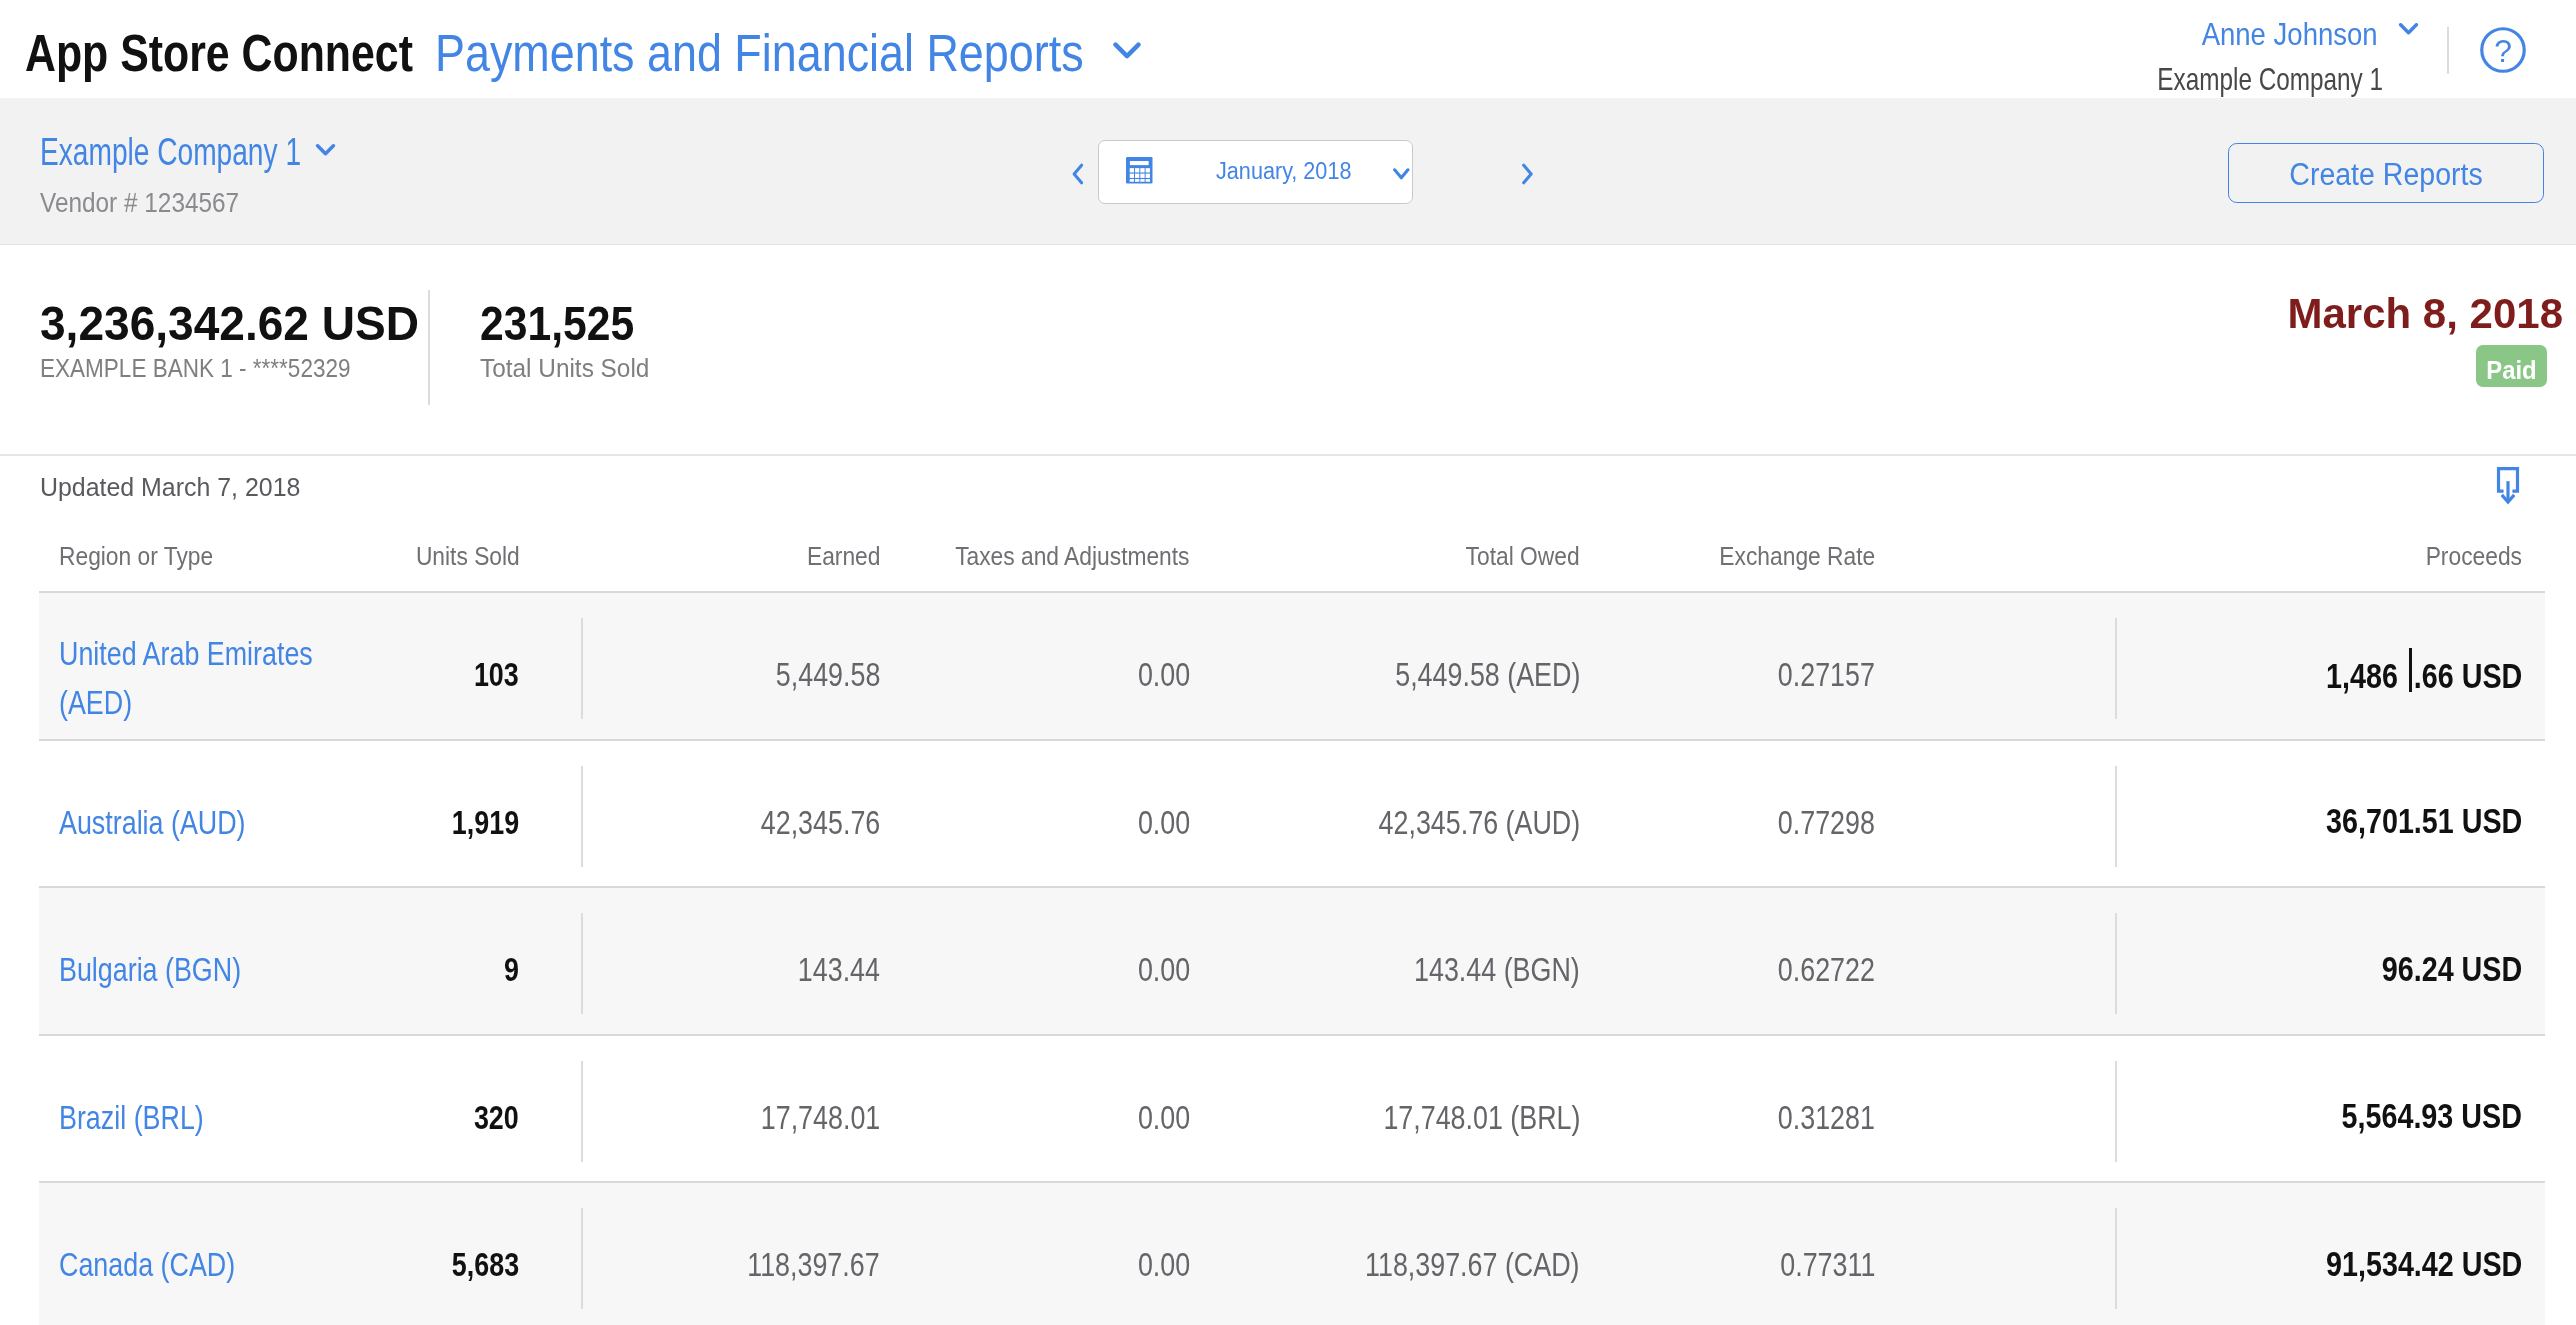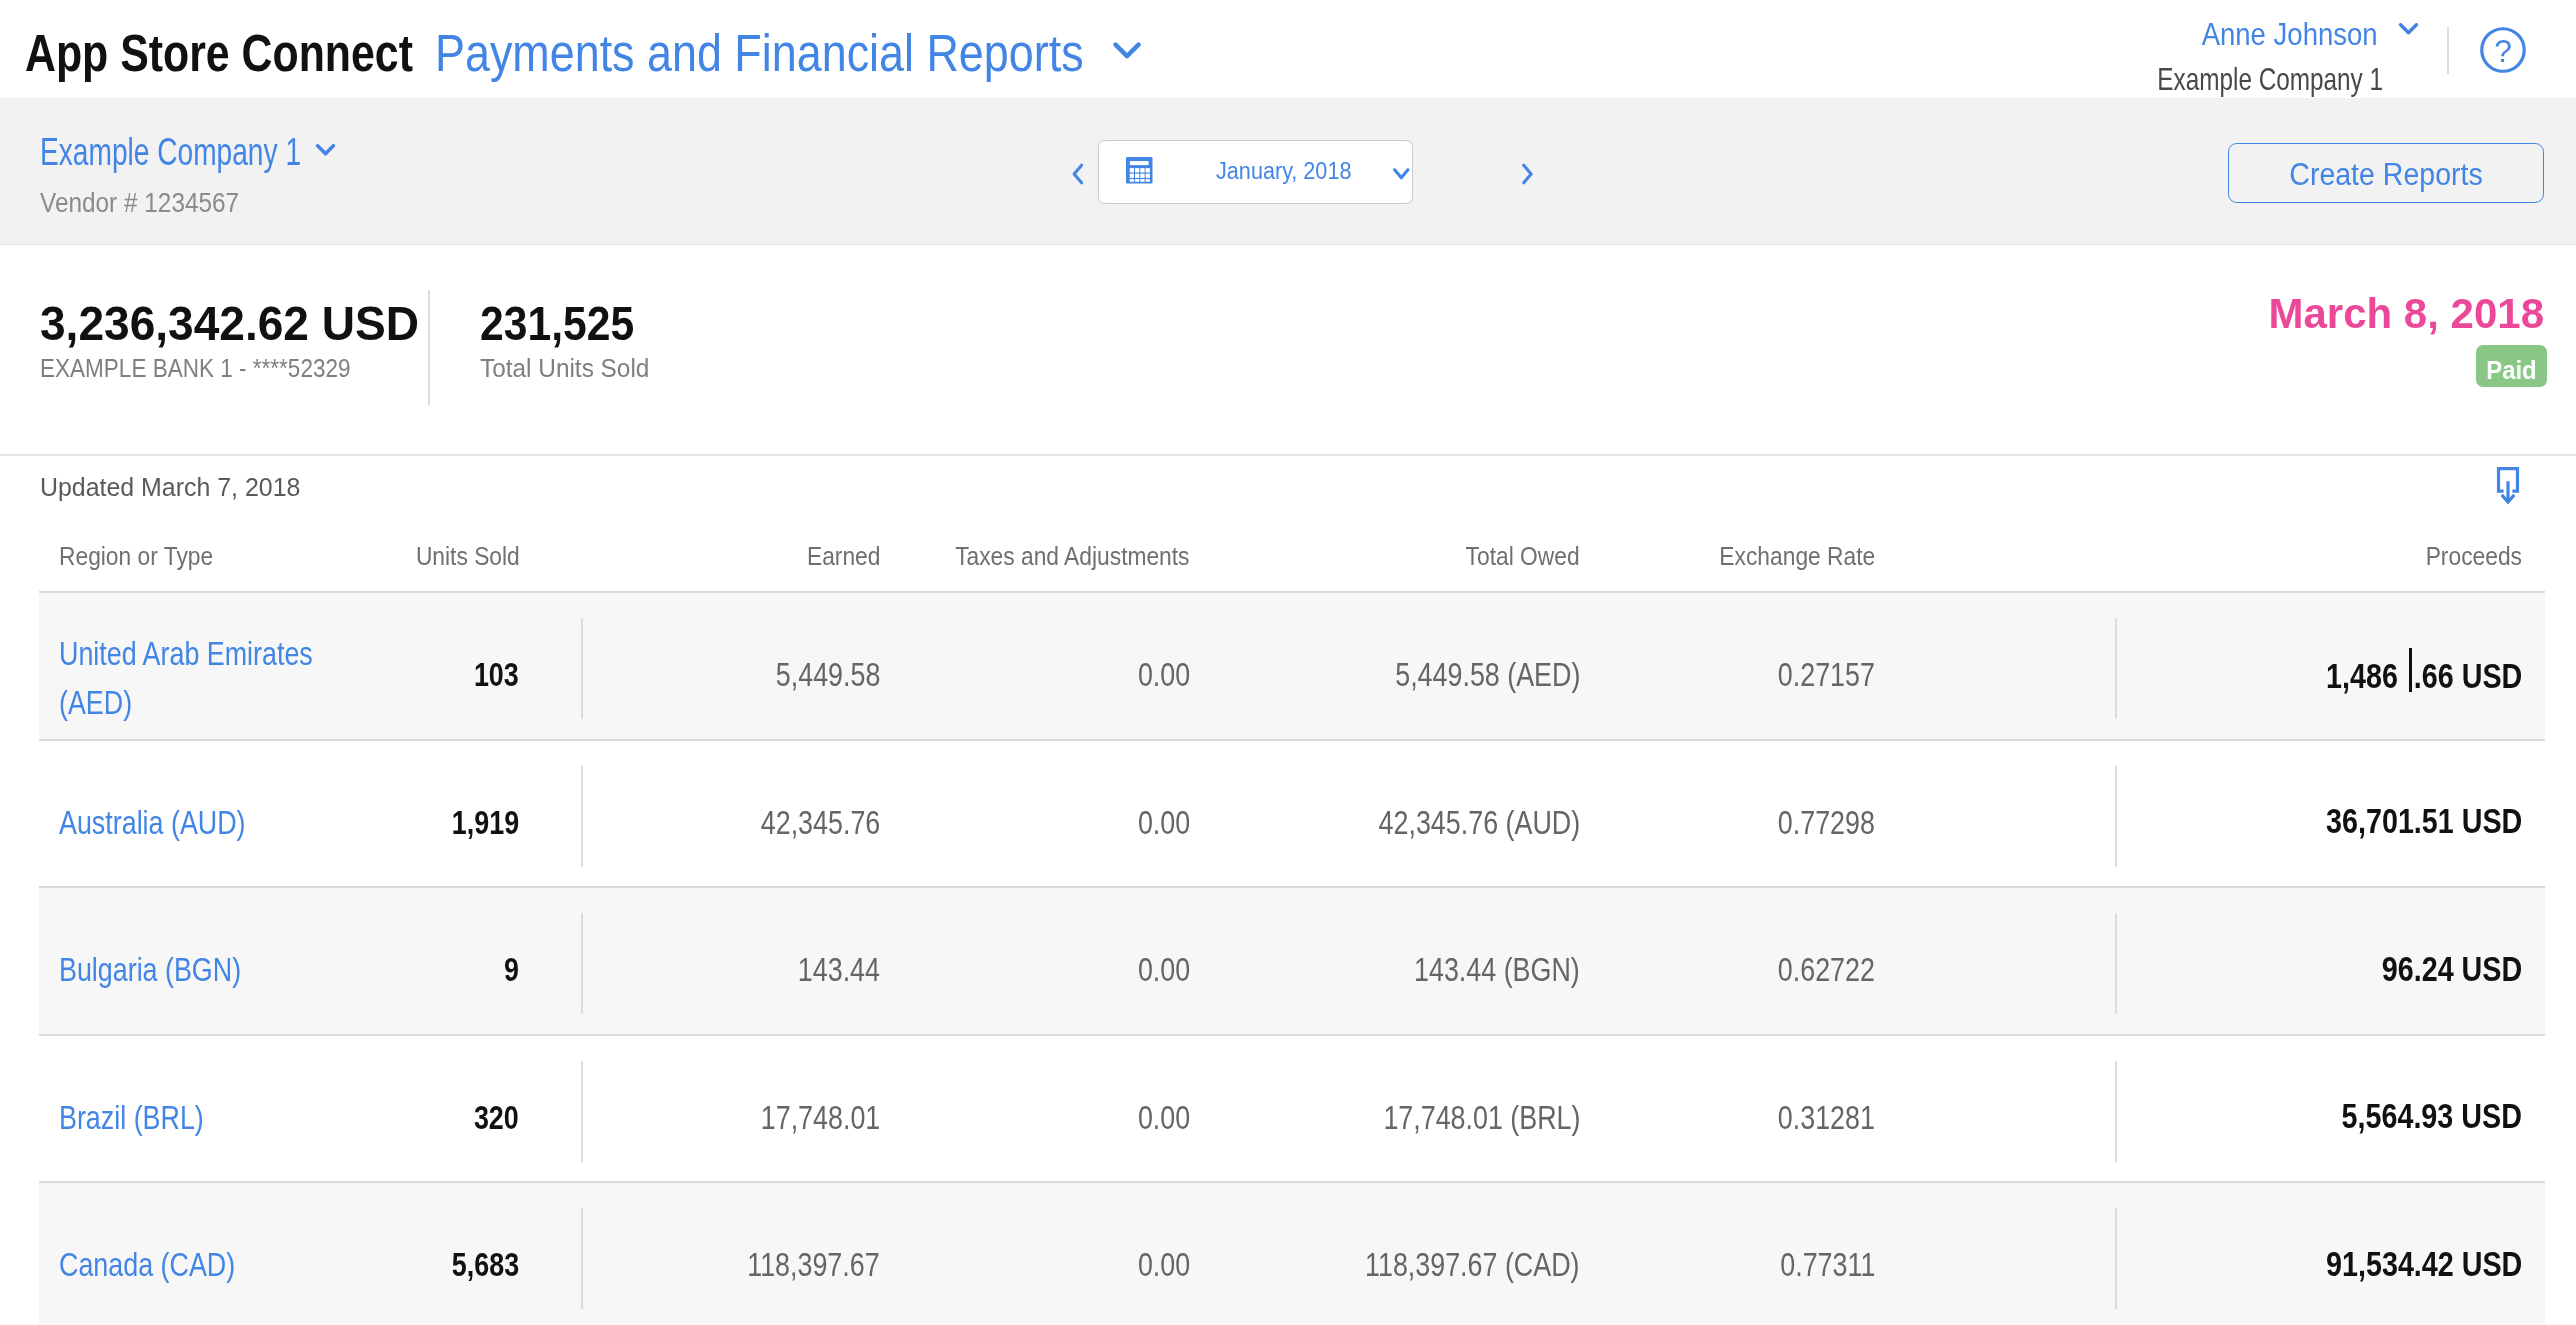--- a/index.html
+++ b/index.html
@@ -71,21 +71,21 @@
     </svg>
 
   <div class="abs" style="left:2228px; top:143px; width:316px; height:60px; border:1.8px solid #4285e4; border-radius:8.8px;"></div>
   <div class="abs blue" style="left:2228px; top:159px; width:316px; text-align:center; font-size:31px; transform:scaleX(0.92); transform-origin:center;">Create Reports</div>
 
   <div class="abs sxl" style="left:40px; top:299px; font-size:49px; font-weight:bold; color:#111; transform:scaleX(0.94);">3,236,342.62 USD</div>
   <div class="abs sxl" style="left:40px; top:355px; font-size:26.5px; color:#7e7e83; transform:scaleX(0.85);">EXAMPLE BANK 1 - ****52329</div>
   <div class="abs" style="left:428px; top:290px; width:1.8px; height:115px; background:#dcdcdc;"></div>
   <div class="abs sxl" style="left:480px; top:299px; font-size:49px; font-weight:bold; color:#111; transform:scaleX(0.87);">231,525</div>
   <div class="abs sxl" style="left:480px; top:355px; font-size:26.5px; color:#7e7e83; transform:scaleX(0.92);">Total Units Sold</div>
-  <div class="abs sxr" style="right:32px; top:293px; font-size:42px; font-weight:bold; color:#ec4899;">March 8, 2018</div>
+  <div class="abs sxr" style="right:13px; top:293px; font-size:42px; font-weight:bold; color:#7f1d1d;">March 8, 2018</div>
   <div class="abs" style="left:2476px; top:345px; width:71px; height:42px; background:#8ac787; border-radius:7px;"></div>
   <div class="abs" style="left:2476px; top:357px; width:71px; text-align:center; font-size:26.5px; font-weight:bold; color:#fff; transform:scaleX(0.9); transform-origin:center;">Paid</div>
   <div class="abs" style="left:0; top:454px; width:2576px; height:1.8px; background:#e5e5e5;"></div>
 
   <div class="abs sxl" style="left:40px; top:474px; font-size:26.5px; color:#59595e; transform:scaleX(0.94);">Updated March 7, 2018</div>
   <svg class="abs" style="left:2495px; top:467px;" width="26" height="39" viewBox="0 0 29 44">
     <path d="M19.5 27.2 H25.2 V1.8 H3.8 V27.2 H9.5" stroke="#4285e4" stroke-width="3.6" fill="none"></path>
     <path d="M14.5 16 V39" stroke="#4285e4" stroke-width="3.6" fill="none"></path>
     <path d="M7.5 31.5 L14.5 39.5 L21.5 31.5" stroke="#4285e4" stroke-width="3.6" fill="none" stroke-linejoin="miter"></path>
   </svg>

